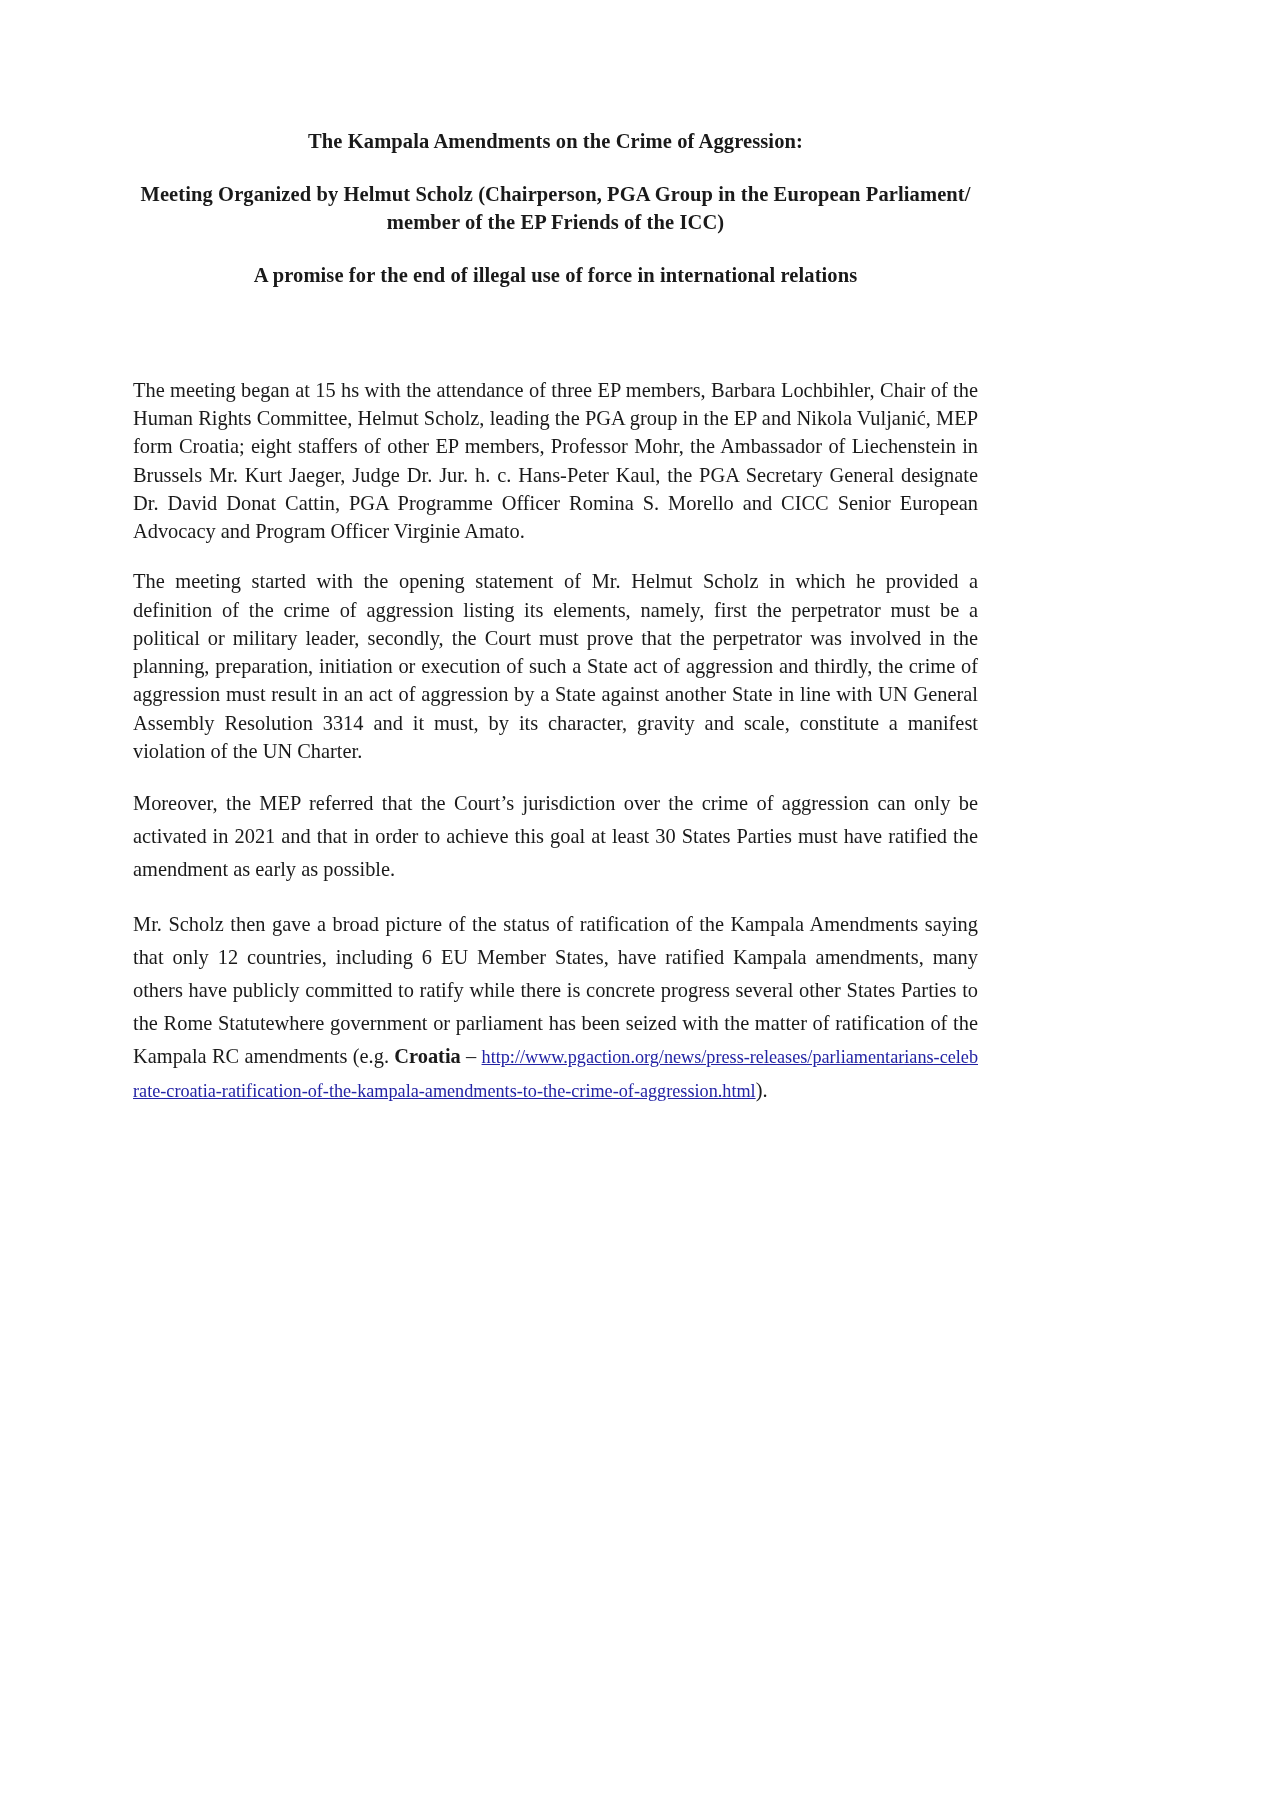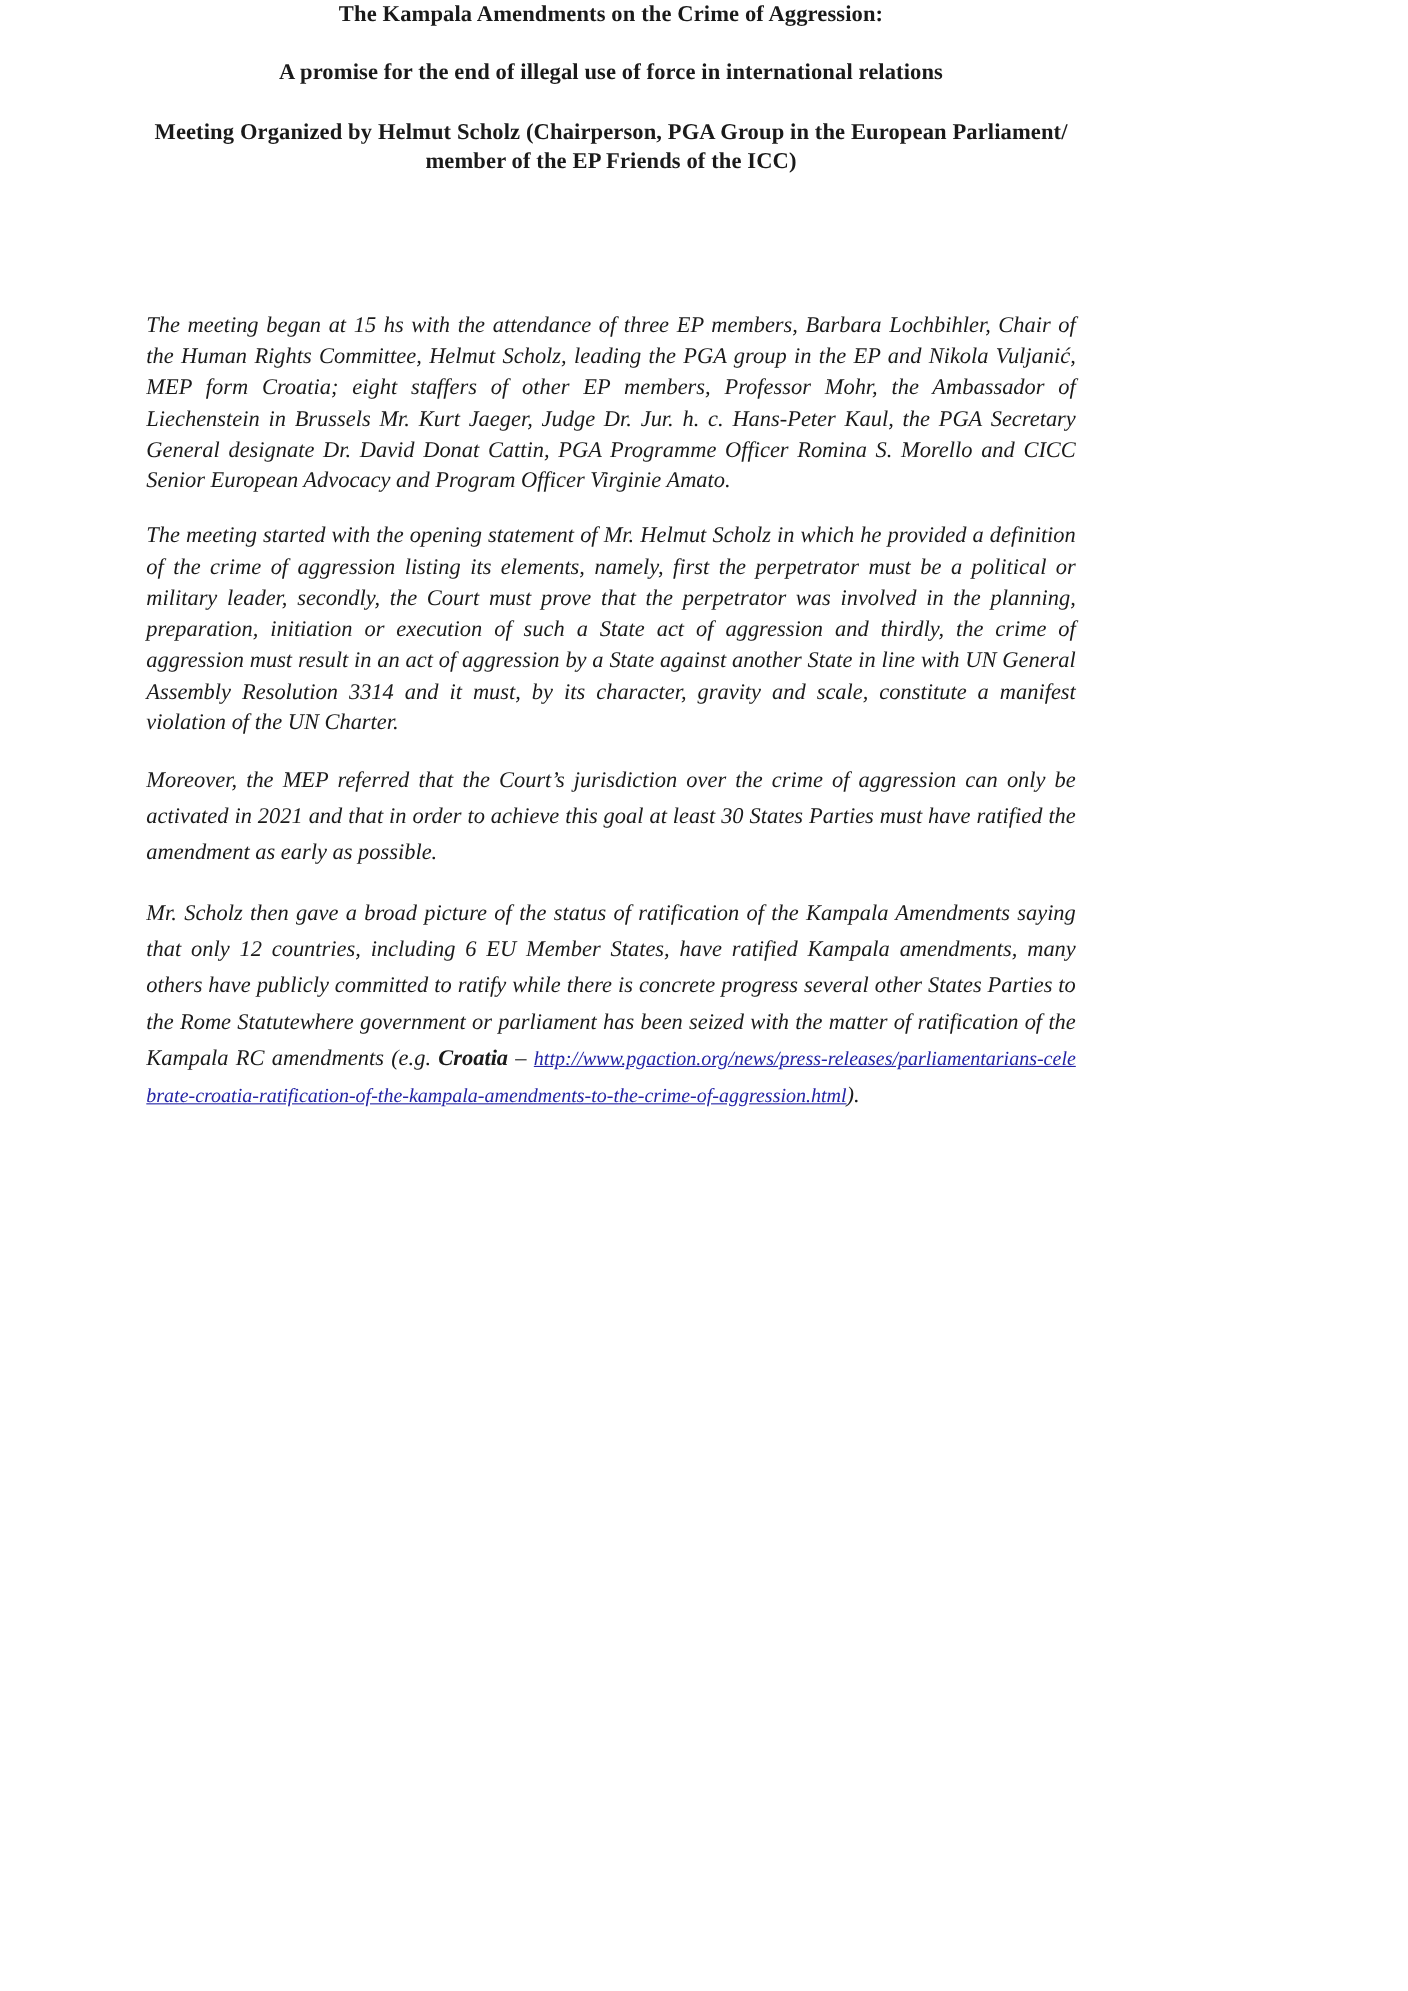--- a/index.html
+++ b/index.html
@@ -20,38 +20,38 @@
     box-sizing: border-box;
     overflow: hidden;
   }
   .content {
     position: absolute;
     left: 133px;
     top: 0;
     width: 845px;
   }
   .title-block {
+    padding-top: 128px;
   }
   .title-line {
     font-weight: bold;
     font-size: 20.5px;
     line-height: 1.34;
     text-align: center;
     margin: 0 0 26px 0;
     letter-spacing: 0.1px;
   }
   .title-line.multi {
     margin-bottom: 26px;
   }
   .title-line:last-child {
     margin-bottom: 0;
   }
   .body-block {
-    margin-top: 120px;
-    font-style: italic;
+    margin-top: 86px;
   }
   p.para {
     font-size: 20.4px;
     line-height: 1.385;
     text-align: justify;
     text-justify: inter-word;
     margin: 0 0 22px 0;
   }
   p.para.loose {
     line-height: 1.62;
@@ -73,22 +73,22 @@
   }
 </style>
 </head>
 <body>
 
 <div class="page">
   <div class="content">
 
     <div class="title-block">
       <div class="title-line">The Kampala Amendments on the Crime of Aggression:</div>
+      <div class="title-line multi">Meeting Organized by Helmut Scholz (Chairperson, PGA Group in the European Parliament/ member of the EP Friends of the ICC)</div>
       <div class="title-line">A promise for the end of illegal use of force in international relations</div>
-      <div class="title-line multi">Meeting Organized by Helmut Scholz (Chairperson, PGA Group in the European Parliament/ member of the EP Friends of the ICC)</div>
     </div>
 
     <div class="body-block">
 
       <p class="para">The meeting began at 15 hs with the attendance of three EP members,  Barbara Lochbihler, Chair of the Human Rights Committee,  Helmut Scholz, leading the PGA group in the EP and Nikola Vuljanić, MEP form Croatia; eight staffers of other EP members, Professor Mohr, the Ambassador of Liechenstein in Brussels Mr. Kurt Jaeger, Judge Dr. Jur. h. c. Hans-Peter Kaul, the PGA Secretary General designate Dr. David Donat Cattin, PGA Programme Officer Romina S. Morello and CICC Senior European Advocacy and Program Officer Virginie Amato.</p>
 
       <p class="para">The meeting started with the opening statement of Mr. Helmut Scholz in which  he provided a definition of the crime of aggression listing its elements, namely, first the perpetrator must be a political or military leader, secondly, the Court must prove that the perpetrator was involved in the planning, preparation, initiation or execution of such a State act of aggression and thirdly, the crime of aggression must result in an act of aggression by a State against another State in line with UN General Assembly Resolution 3314 and it must, by its character, gravity and scale, constitute a manifest violation of the UN Charter.</p>
 
       <p class="para loose">Moreover, the MEP referred that the Court’s jurisdiction over the crime of aggression can only be activated in 2021 and that in order to achieve this goal at least 30 States Parties must have ratified the amendment as early as possible.</p>
 

